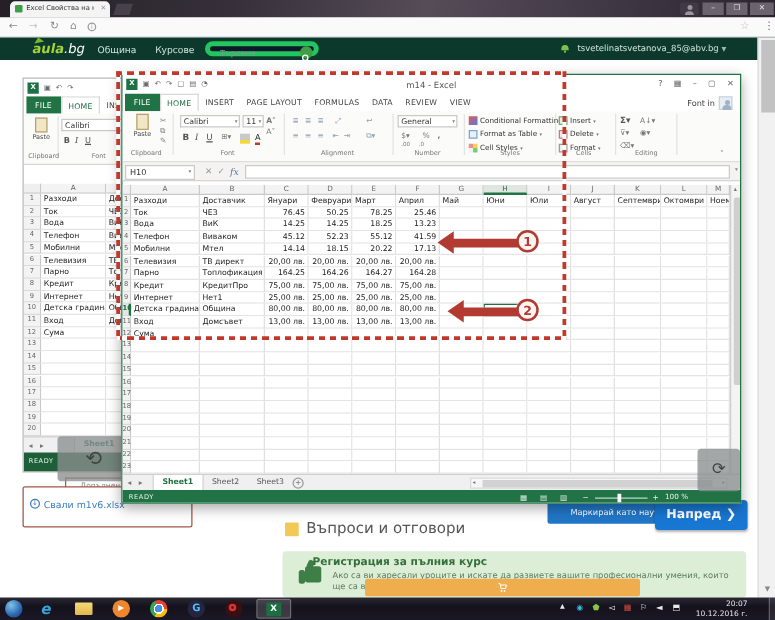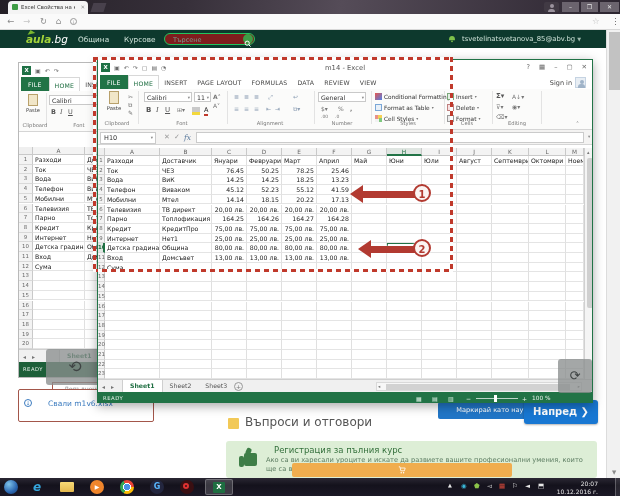--- a/index.html
+++ b/index.html
@@ -21,21 +21,21 @@
 #urltext{position:absolute;left:82px;top:4px;font-size:7px;color:#757575;white-space:nowrap}
 #urltext b{color:#1f1f1f}
 #infoicon{position:absolute;left:70px;top:4px;width:7px;height:7px;border:1px solid #9a9a9a;border-radius:50%;font-size:5px;color:#9a9a9a;text-align:center;line-height:6px}
 
 #navbar{position:absolute;left:0;top:30px;width:620px;height:18px;background:#0d392d;z-index:1}
 #logo{position:absolute;left:26px;top:3px;font-size:10.5px;font-style:italic;font-weight:bold;color:#a3d339}
 #logo .suf{color:#fff;font-weight:normal}
 #logo .cap{position:absolute;left:1px;top:-3px;width:0;height:0;border-left:4px solid transparent;border-right:4px solid transparent;border-bottom:4px solid #7ab82e;transform:rotate(-12deg)}
 #navlinks{position:absolute;left:78px;top:5px;display:flex;gap:15px}
 .navlink{font-size:7.3px;color:#cfe3d9}
-#searchbox{position:absolute;left:164px;top:2.5px;width:91px;height:12px;background:#7f1d1d;border:1px solid #22c55e;border-radius:7px}
+#searchbox{position:absolute;left:164px;top:2.5px;width:91px;height:12px;background:#0f172a;border:4px solid #22c55e;border-radius:7px}
 #searchph{position:absolute;left:8px;top:2.5px;font-size:6.5px;color:#7c9c90}
 #searchbtn{position:absolute;right:1px;top:0.5px;width:10px;height:10px;background:#3f9d46;border-radius:50%}
 #bellicon{position:absolute;left:448px;top:4px;font-size:8px;color:#7ec24b}
 #account{position:absolute;left:462px;top:5px;font-size:6.8px;color:#cfe3d9}
 #account .car{color:#9db8ac;font-size:5px}
 #pageheading{position:absolute;left:88px;top:45px;font-size:15px;font-weight:bold;color:#3c3c3c;z-index:1}
 
 .rtabrow{position:absolute;display:flex;align-items:stretch;height:14px}
 .rtab{font-size:6.2px;color:#444;padding:4px 5px 0;letter-spacing:.2px;white-space:nowrap}
 .filetab{background:#217346;color:#fff;padding:4px 7px 0}
@@ -73,36 +73,36 @@
 .dash-h{position:absolute;height:3px;background:repeating-linear-gradient(90deg,#c0392b 0 5px,#fdfdfd 5px 9px);z-index:5}
 .dash-v{position:absolute;width:3px;background:repeating-linear-gradient(180deg,#c0392b 0 5px,#fdfdfd 5px 9px);z-index:5}
 .arrow{position:absolute;height:18px;z-index:6;filter:drop-shadow(0 0 1px rgba(255,255,255,.9))}
 .ahead{position:absolute;left:0;top:0;width:0;height:0;border:9px solid transparent;border-left:none;border-right:13px solid #b23a31}
 .ashaft{position:absolute;left:12px;top:5.5px;height:7px;background:#b23a31}
 .abadge{position:absolute;top:-1px;width:18px;height:18px;border-radius:50%;background:#fbf4f2;border:2px solid #b23a31;color:#b23a31;font-weight:bold;font-size:10px;text-align:center;line-height:18px}
 .grayover{position:absolute;background:rgba(138,142,142,.78);border-radius:3px;z-index:6;color:#3f4444;text-align:center}
 
 #dopbox{position:absolute;left:18px;top:389px;width:136px;height:33px;border:1.5px solid #a3564a;border-radius:2px;z-index: 1;background:#fff}
 #doptab{position:absolute;left:52px;top:382px;width:64px;height:13px;border:1.5px solid #a3564a;border-bottom:none;background:#fff;font-size:6px;color:#8a8a8a;text-align:center;line-height:12px;z-index:1}
-#dlrow{position:absolute;left:24px;top:399px;z-index:2;display:flex;gap:16px}
+#dlrow{position:absolute;left:24px;top:399px;z-index:2;display:flex;gap:3px}
 #dlicon{width:8px;height:8px;border:1px solid #3b7bbf;border-radius:50%;color:#3b7bbf;font-size:5.5px;text-align:center;line-height:7px}
 #dllink{font-size:7.5px;color:#3b7bbf}
 #modbox{position:absolute;left:30px;top:413px;width:110px;height:75px;background:#fff;border:1.5px solid #aecde4;border-radius:4px;z-index:1;text-align:center}
 #modlabel{margin-top:6px;font-size:6.5px;color:#9a9a9a}
 #modtitle{margin:3px 8px 0;font-size:7.5px;font-weight:bold;color:#1c4f7c;line-height:1.35}
 #markbtn{position:absolute;left:438px;top:402px;width:116px;height:17px;background:#2176c7;border-radius:2px;color:#fff;font-size:6.6px;text-align:center;line-height:17px;z-index:1;white-space:nowrap;overflow:hidden}
 #nextbtn{position:absolute;left:524px;top:400px;width:74px;height:24px;background:#1877d2;border-radius:3px;color:#fff;font-size:10px;font-weight:bold;text-align:center;line-height:24px;z-index:1;box-shadow:0 1px 2px rgba(0,0,0,.3)}
 #qasq{position:absolute;left:228px;top:418px;width:11px;height:11px;background:#f2c957;border-radius:1px;z-index:1}
 #qatext{position:absolute;left:245px;top:415px;font-size:12px;color:#555;z-index:1}
 #regbox{position:absolute;left:226px;top:441px;width:371px;height:37px;background:#ddeed6;border-radius:3px;z-index:1}
 #thumb{position:absolute;left:11px;top:6px;width:22px;height:22px}
 #thumb .fist{position:absolute;left:7px;top:6px;width:13px;height:13px;background:#3e7e47;border-radius:2px}
 #thumb .up{position:absolute;left:2px;top:9px;width:5px;height:11px;background:#3e7e47;border-radius:2px}
 #thumb .nub{position:absolute;left:9px;top:1px;width:5px;height:7px;background:#3e7e47;border-radius:2px;transform:rotate(25deg)}
-#regtitle{position:absolute;left:48px;top:4px;font-size:8.5px;font-weight:normal;color:#34703c}
+#regtitle{position:absolute;left:24px;top:4px;font-size:8.5px;font-weight:bold;color:#34703c}
 #regbody{position:absolute;left:40px;top:15px;width:324px;font-size:6.7px;color:#5d7d62;line-height:1.4}
 #regbtn{position:absolute;left:66px;top:22px;width:220px;height:14px;background:#f0ad4e;border-radius:2px;color:#fff;font-size:6.8px;display:flex;align-items:center;justify-content:center;gap:3px;z-index:2}
 #pagescroll{position:absolute;left:606px;top:30px;width:14px;height:448px;background:#f1f1f1;border-left:1px solid #dcdcdc;z-index:7}
 #pagethumb{position:absolute;left:1.5px;top:2px;width:11px;height:58px;background:#c2c2c2}
 #pagedown{position:absolute;left:0;bottom:0;width:14px;height:12px;font-size:5.5px;color:#8a8a8a;text-align:center;line-height:12px}
 
 #taskbar{position:absolute;left:0;top:478px;width:620px;height:18px;background:linear-gradient(#2a2733,#14121c 40%,#1b1826);z-index:9}
 .tbicon{position:absolute;top:2px;width:14px;height:14px}
 .circ{border-radius:50%}
 .trayglyph{position:absolute;top:4px;font-size:6.5px;color:#e8e8e8}
@@ -378,21 +378,21 @@
         <div class="rtab filetab">FILE</div>
         <div class="rtab activetab">HOME</div>
         <div class="rtab">INSERT</div>
         <div class="rtab">PAGE LAYOUT</div>
         <div class="rtab">FORMULAS</div>
         <div class="rtab">DATA</div>
         <div class="rtab">REVIEW</div>
         <div class="rtab">VIEW</div>
       </div>
     <div class="signin">
-        <span>Sign in</span>
+        <span>Font in</span>
         <div class="avatar"></div>
       </div>
 
     <div class="ribbon" style="top:29px">
       <div class="vsep" style="left:40px"></div>
         <div class="vsep" style="left:129px"></div>
         <div class="vsep" style="left:216px"></div>
         <div class="vsep" style="left:273px"></div>
         <div class="vsep" style="left:346px"></div>
         <div class="vsep" style="left:394px"></div>

